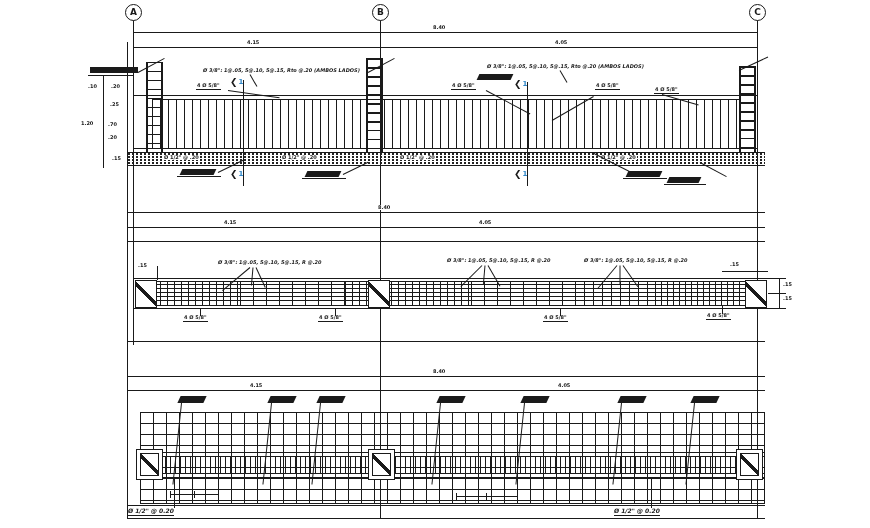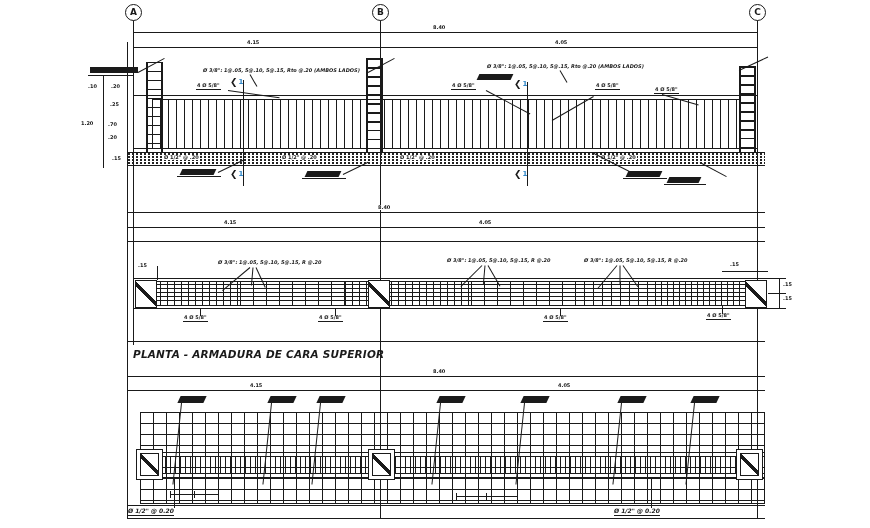--- a/index.html
+++ b/index.html
@@ -190,21 +190,20 @@
   <i class="c vl" style="left:157px;top:266px;height:14px"></i>
   <span class="c t" style="left:729px;top:262px">.15</span>
   <i class="c hl" style="left:722px;top:271px;width:46px"></i>
   <i class="c vl" style="left:779px;top:279px;height:30px"></i>
   <i class="c hl" style="left:768px;top:278px;width:18px"></i>
   <i class="c hl" style="left:768px;top:293px;width:18px"></i>
   <i class="c hl" style="left:768px;top:308px;width:18px"></i>
   <span class="c t" style="left:782px;top:282px">.15</span>
   <span class="c t" style="left:782px;top:296px">.15</span>
 
-  <span class="c title" style="left:133px;top:348px">PLANTA - ARMADURA DE CARA SUPERIOR</span>
 
   <i class="c mesh" style="left:140px;top:412px;width:625px;height:91px"></i>
   <i class="c hl" style="left:140px;top:412px;width:625px"></i>
   <i class="c hl" style="left:140px;top:503px;width:625px"></i>
   <i class="c vl" style="left:140px;top:412px;height:91px"></i>
   <i class="c vl" style="left:764px;top:412px;height:91px"></i>
 
   <i class="c hl" style="left:140px;top:452px;width:625px"></i>
   <i class="c hl" style="left:140px;top:456px;width:625px"></i>
   <i class="c hl" style="left:140px;top:473px;width:625px"></i>

